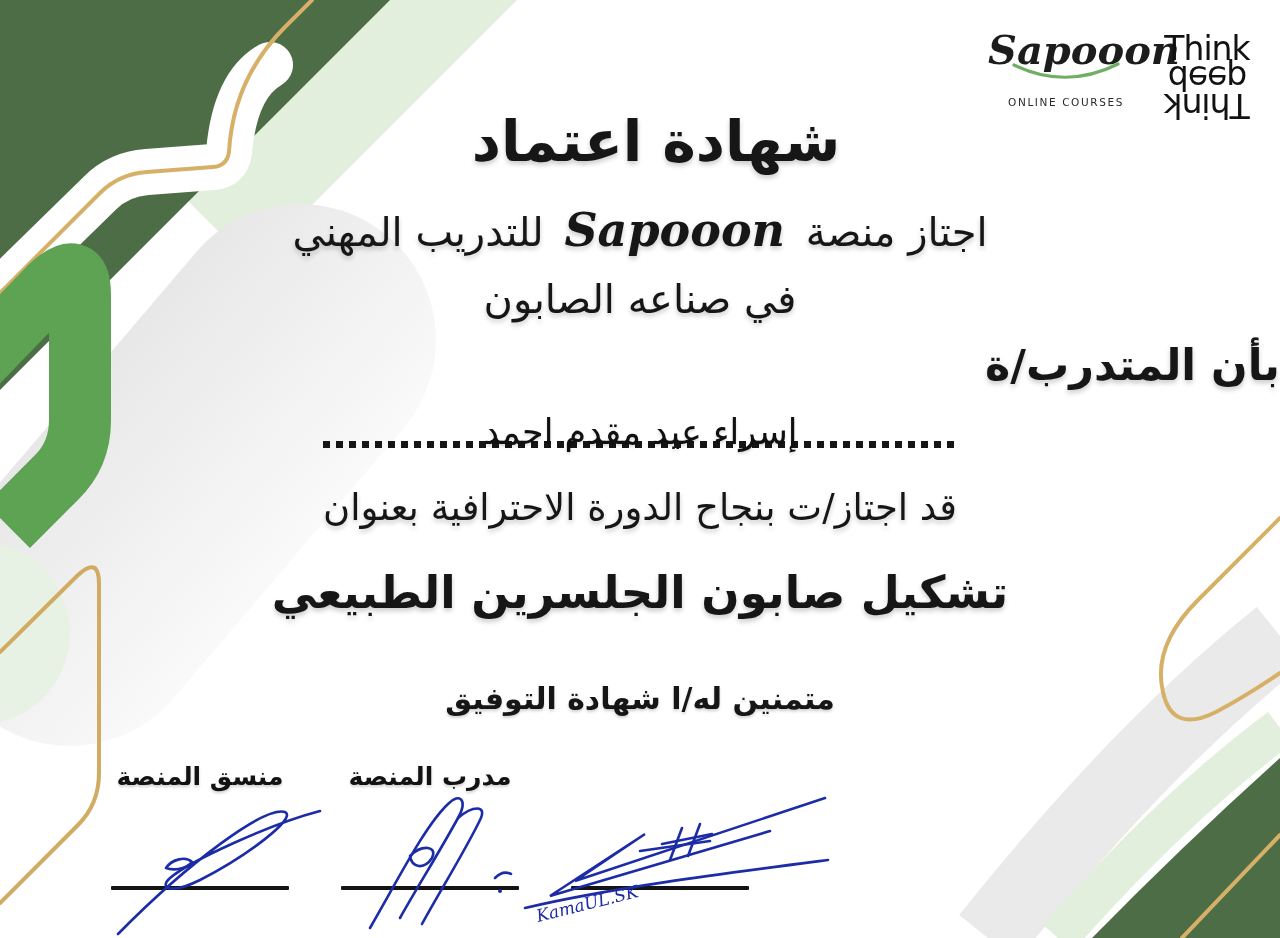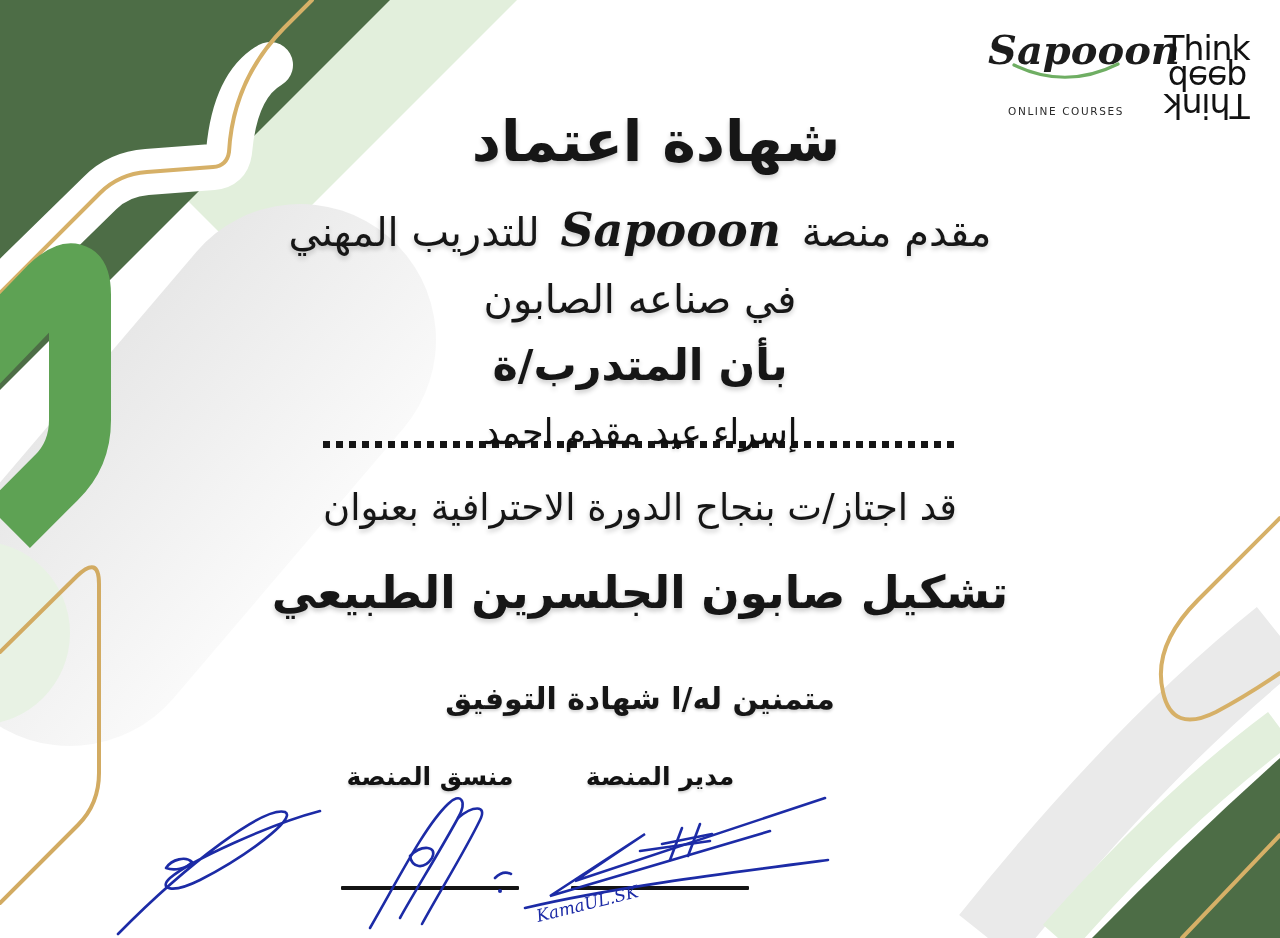--- a/index.html
+++ b/index.html
@@ -7,37 +7,37 @@
     width:1280px;height:938px;position:relative;overflow:hidden;
     background:#ffffff;font-family:"DejaVu Sans",sans-serif;color:#161616;
   }
   .decor{position:absolute;left:0;top:0;width:1280px;height:938px;pointer-events:none;}
 
   
   .sapooon-logo{position:absolute;top:30px;right:136px;width:156px;text-align:center;}
   .sapooon-word{font-family:"DejaVu Serif",serif;font-style:italic;font-size:40px;
     font-weight:600;color:#1c1c1c;line-height:1;}
   .sapooon-smile{display:block;margin:-8px auto 0 auto;}
-  .sapooon-tagline{font-size:10.5px;letter-spacing:1.6px;color:#2a2a2a;font-weight:500;margin-top:19px;}
+  .sapooon-tagline{font-size:10.5px;letter-spacing:1.6px;color:#2a2a2a;font-weight:500;margin-top:10px;}
 
   .think-logo{position:absolute;top:26px;right:12px;width:122px;text-align:center;
     font-weight:500;color:#121212;margin-top:9px;}
   .think-line{display:block;font-size:33px;line-height:0.85;letter-spacing:-1px;}
   .think-line.flip-v{transform:scaleY(-1);}
   .think-line.flip-180{transform:rotate(180deg);}
 
   
   .c-line{position:absolute;left:0;width:100%;text-align:center;direction:rtl;
     text-shadow:0 3px 5px rgba(0,0,0,0.20);white-space:nowrap;}
   .c-title{top:108px;font-size:57px;font-weight:700;padding-left:16px;}
   .c-issuer{top:203px;font-size:40px;font-weight:500;}
   .c-issuer .brand{font-family:"DejaVu Serif",serif;font-style:italic;font-size:46px;
     font-weight:600;margin:0 8px;direction:ltr;display:inline-block;}
   .c-field{top:276px;font-size:40px;font-weight:500;}
-  .c-trainee{top:340px;font-size:43px;font-weight:600;}
+  .c-trainee{top:340px;font-size:43px;font-weight:600;text-align:right;}
   .c-passed{top:486px;font-size:37px;font-weight:500;}
   .c-course{top:566px;font-size:45px;font-weight:700;}
   .c-wish{top:681px;font-size:30px;font-weight:700;text-shadow:0 2px 3px rgba(0,0,0,0.18);}
 
   .name-wrap{position:absolute;left:323px;top:441px;width:635px;height:7px;}
   .dotted-line{position:absolute;left:0;bottom:0;width:100%;height:7px;
     background-image:repeating-linear-gradient(90deg,#161616 0 7px,transparent 7px 13px);}
   .trainee-name{position:absolute;left:50%;transform:translateX(-50%);bottom:-4px;
     font-size:35px;font-weight:500;direction:rtl;white-space:nowrap;color:#101010;
     text-shadow:0 2px 3px rgba(0,0,0,0.15);margin-top:26px;}
@@ -95,21 +95,21 @@
 
 <div class="think-logo">
   <span class="think-line">Think</span>
   <span class="think-line flip-v">deep</span>
   <span class="think-line flip-180">Think</span>
 </div>
 
 <div class="c-line c-title">شهادة اعتماد</div>
 
 <div class="c-line c-issuer">
-  <span>مقدم منصة</span>
+  <span>اجتاز منصة</span>
   <span class="brand">Sapooon</span>
   <span>للتدريب المهني</span>
 </div>
 
 <div class="c-line c-field">في صناعه الصابون</div>
 
 <div class="c-line c-trainee">بأن المتدرب/ة</div>
 
 <div class="name-wrap">
   <div class="dotted-line"></div>
@@ -117,21 +117,24 @@
 </div>
 
 <div class="c-line c-passed">قد اجتاز/ت بنجاح الدورة الاحترافية بعنوان</div>
 
 <div class="c-line c-course">تشكيل صابون الجلسرين الطبيعي</div>
 
 <div class="c-line c-wish">متمنين له/ا شهادة التوفيق</div>
 
 <div class="sig-row">
   <div class="sig-block">
-    <div class="sig-label">مدير المنصة</div>
+    <div class="sig-line"></div>
+  </div>
+  <div class="sig-block">
+    <div class="sig-label">مدرب المنصة</div>
     <div class="sig-line"></div>
   </div>
   <div class="sig-block">
     <div class="sig-label">منسق المنصة</div>
     <div class="sig-line"></div>
   </div>
 </div>
 
 <svg class="sig-ink" viewBox="0 0 780 182" xmlns="http://www.w3.org/2000/svg">
   <g stroke="#1c2ba6" stroke-width="2.6" fill="none" stroke-linecap="round">

